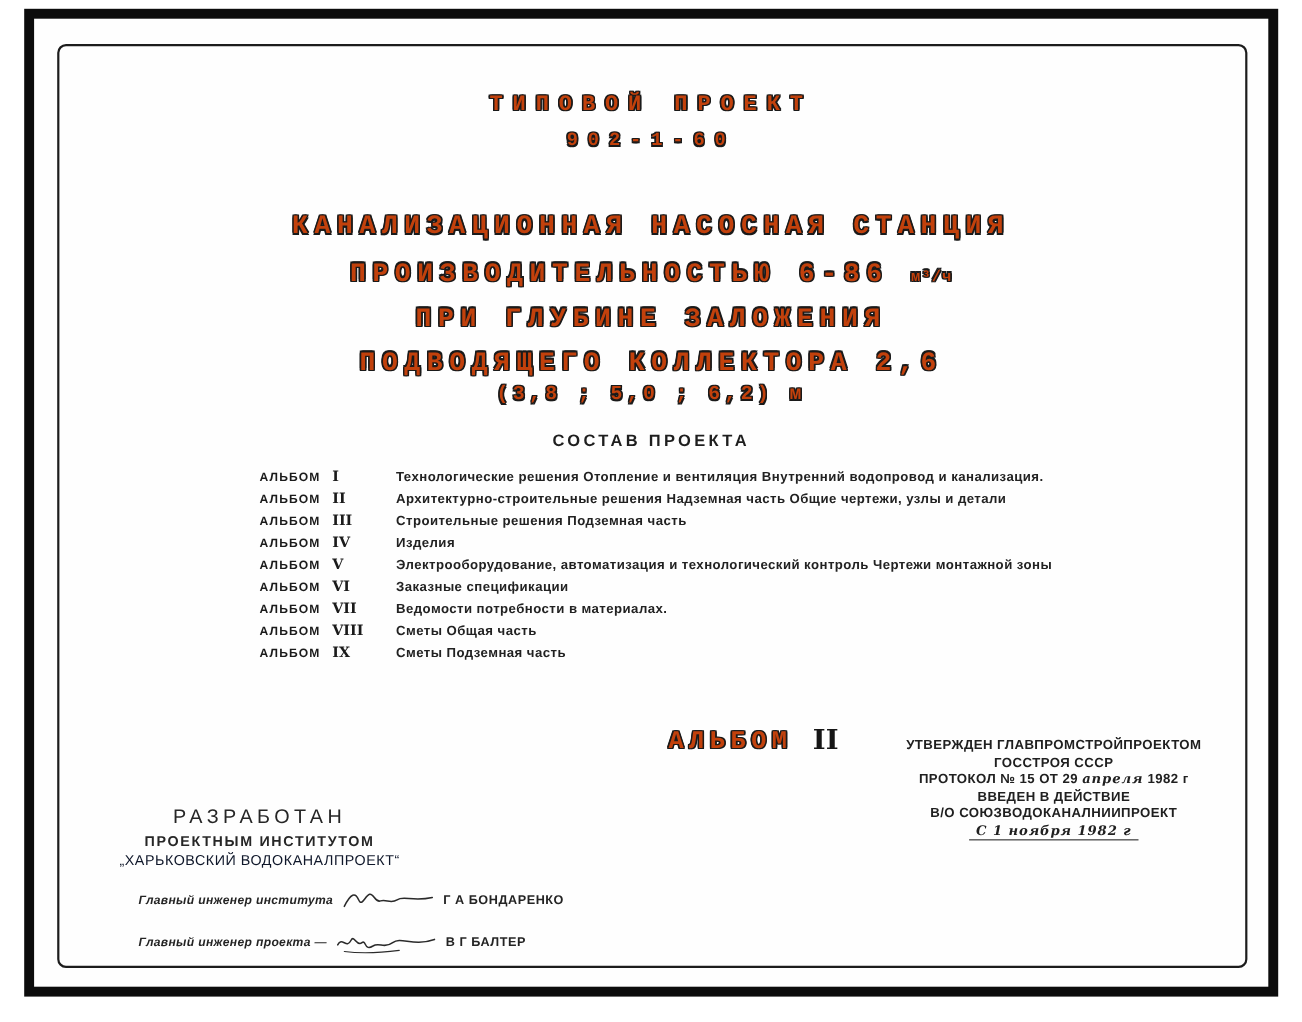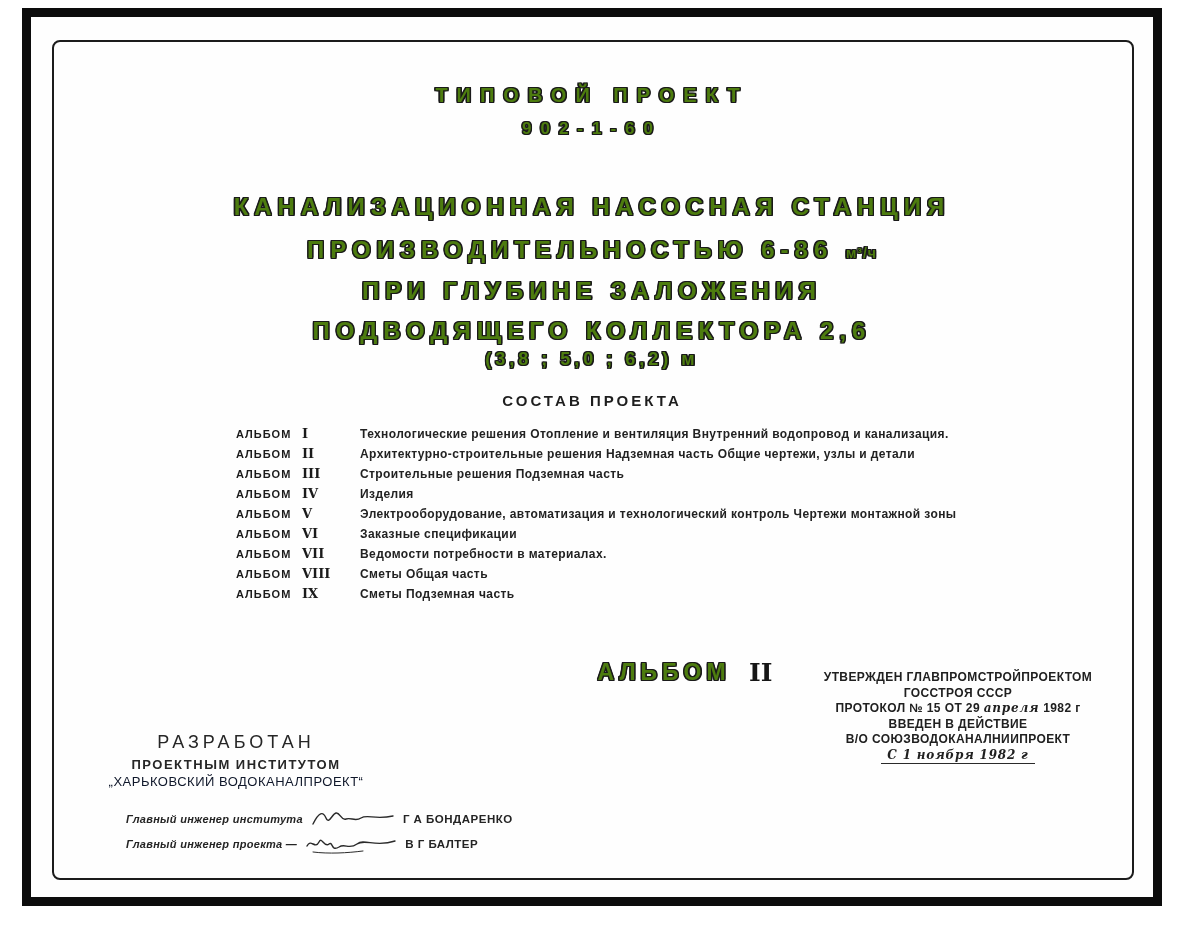--- a/index.html
+++ b/index.html
@@ -16,21 +16,21 @@
     left:22px;top:8px;width:1122px;height:880px;
     border:9px solid #0c0c0c;background:#fefefe;
   }
   .inner-frame{
     left:52px;top:40px;width:1078px;height:836px;
     border:2px solid #1c1c1c;border-radius:8px;background:#fefefe;
   }
 
   
   .stencil{
-    font-family:Liberation Sans, sans-serif;font-weight:700;color:#4d7c0f;
+    font-family:Liberation Mono, monospace;font-weight:700;color:#c2410c;
     text-shadow:
       -1.3px -1.3px 0 #1a1a1a, 1.3px -1.3px 0 #1a1a1a,
       -1.3px  1.3px 0 #1a1a1a, 1.3px  1.3px 0 #1a1a1a,
       -1.3px  0     0 #1a1a1a, 1.3px  0     0 #1a1a1a,
        0     -1.3px 0 #1a1a1a, 0      1.3px 0 #1a1a1a;
     white-space:nowrap;
   }
   .center-band{left:60px;width:1064px;text-align:center;}
 
   .doc-type{top:84px;font-size:20px;letter-spacing:9px;}
@@ -68,21 +68,21 @@
   .developer{left:86px;top:732px;width:300px;text-align:center;}
   .dev1{font-size:18px;letter-spacing:4px;font-weight:400;color:#262626;}
   .dev2{font-size:13px;letter-spacing:1.5px;font-weight:700;margin-top:4px;color:#262626;}
   .dev3{font-size:13px;letter-spacing:.5px;font-weight:400;margin-top:2px;color:#0f172a;}
 
   .sig-row{display:flex;align-items:center;white-space:nowrap;}
   .sig-role{font-size:11px;font-weight:700;letter-spacing:.3px;color:#242424;font-style:italic;}
   .sig-name{font-size:11.5px;font-weight:700;letter-spacing:.5px;color:#242424;}
   .sig-svg{margin:0 6px;}
   .sig-block{left:126px;top:808px;}
-  .sig-row + .sig-row{margin-top:2px;}
+  .sig-row + .sig-row{margin-top:15px;}
 </style>
 </head>
 <body>
 
 <div class="abs outer-frame"></div>
 <div class="abs inner-frame"></div>
 
 <div class="abs center-band stencil doc-type">ТИПОВОЙ  ПРОЕКТ</div>
 <div class="abs center-band stencil doc-number">902-1-60</div>
 

